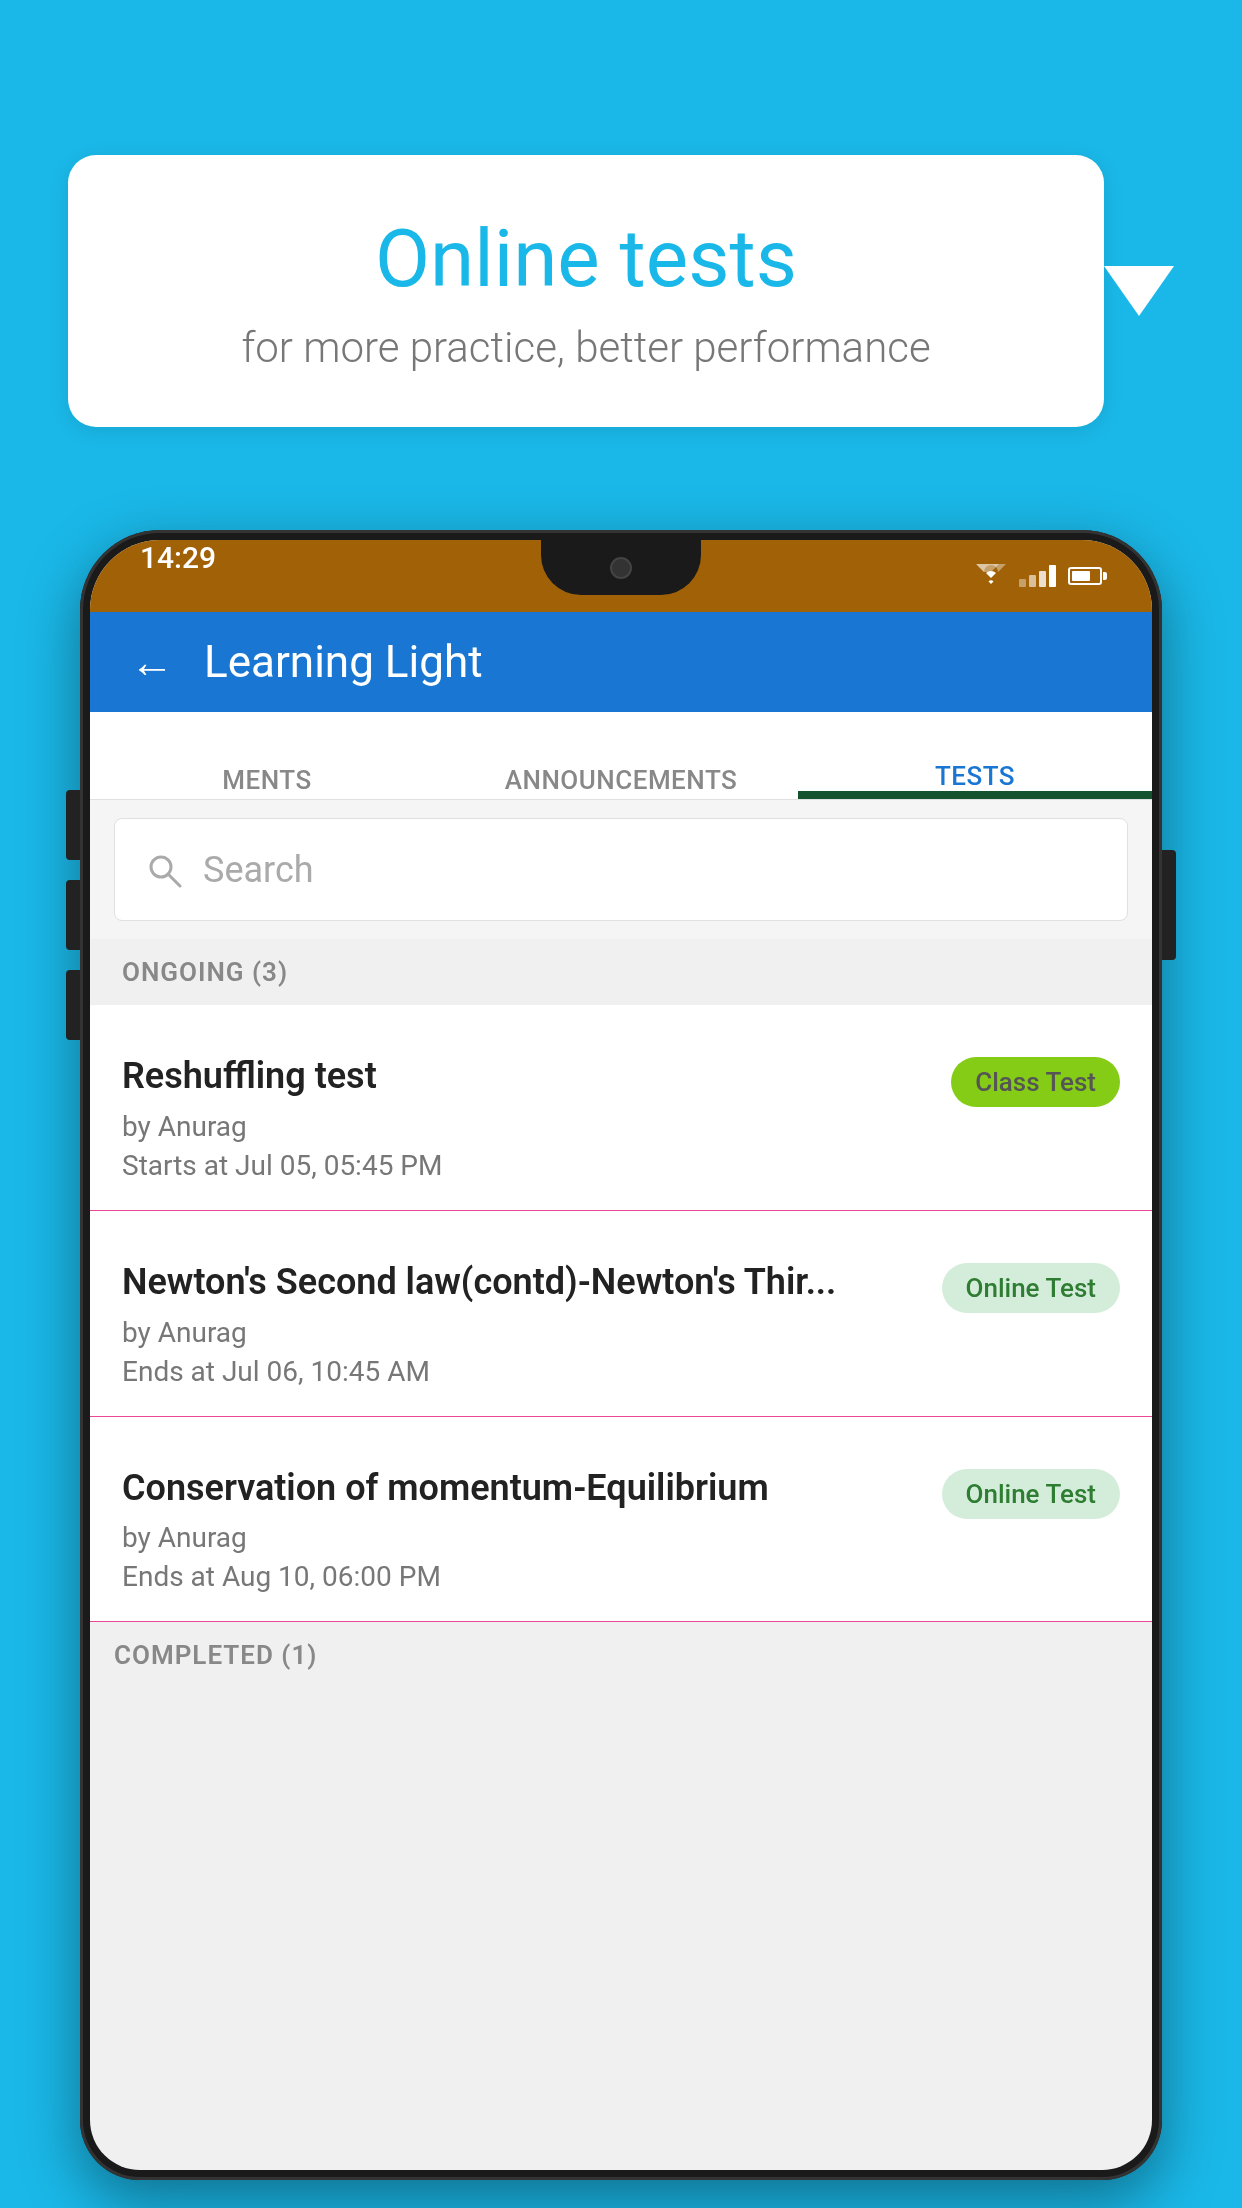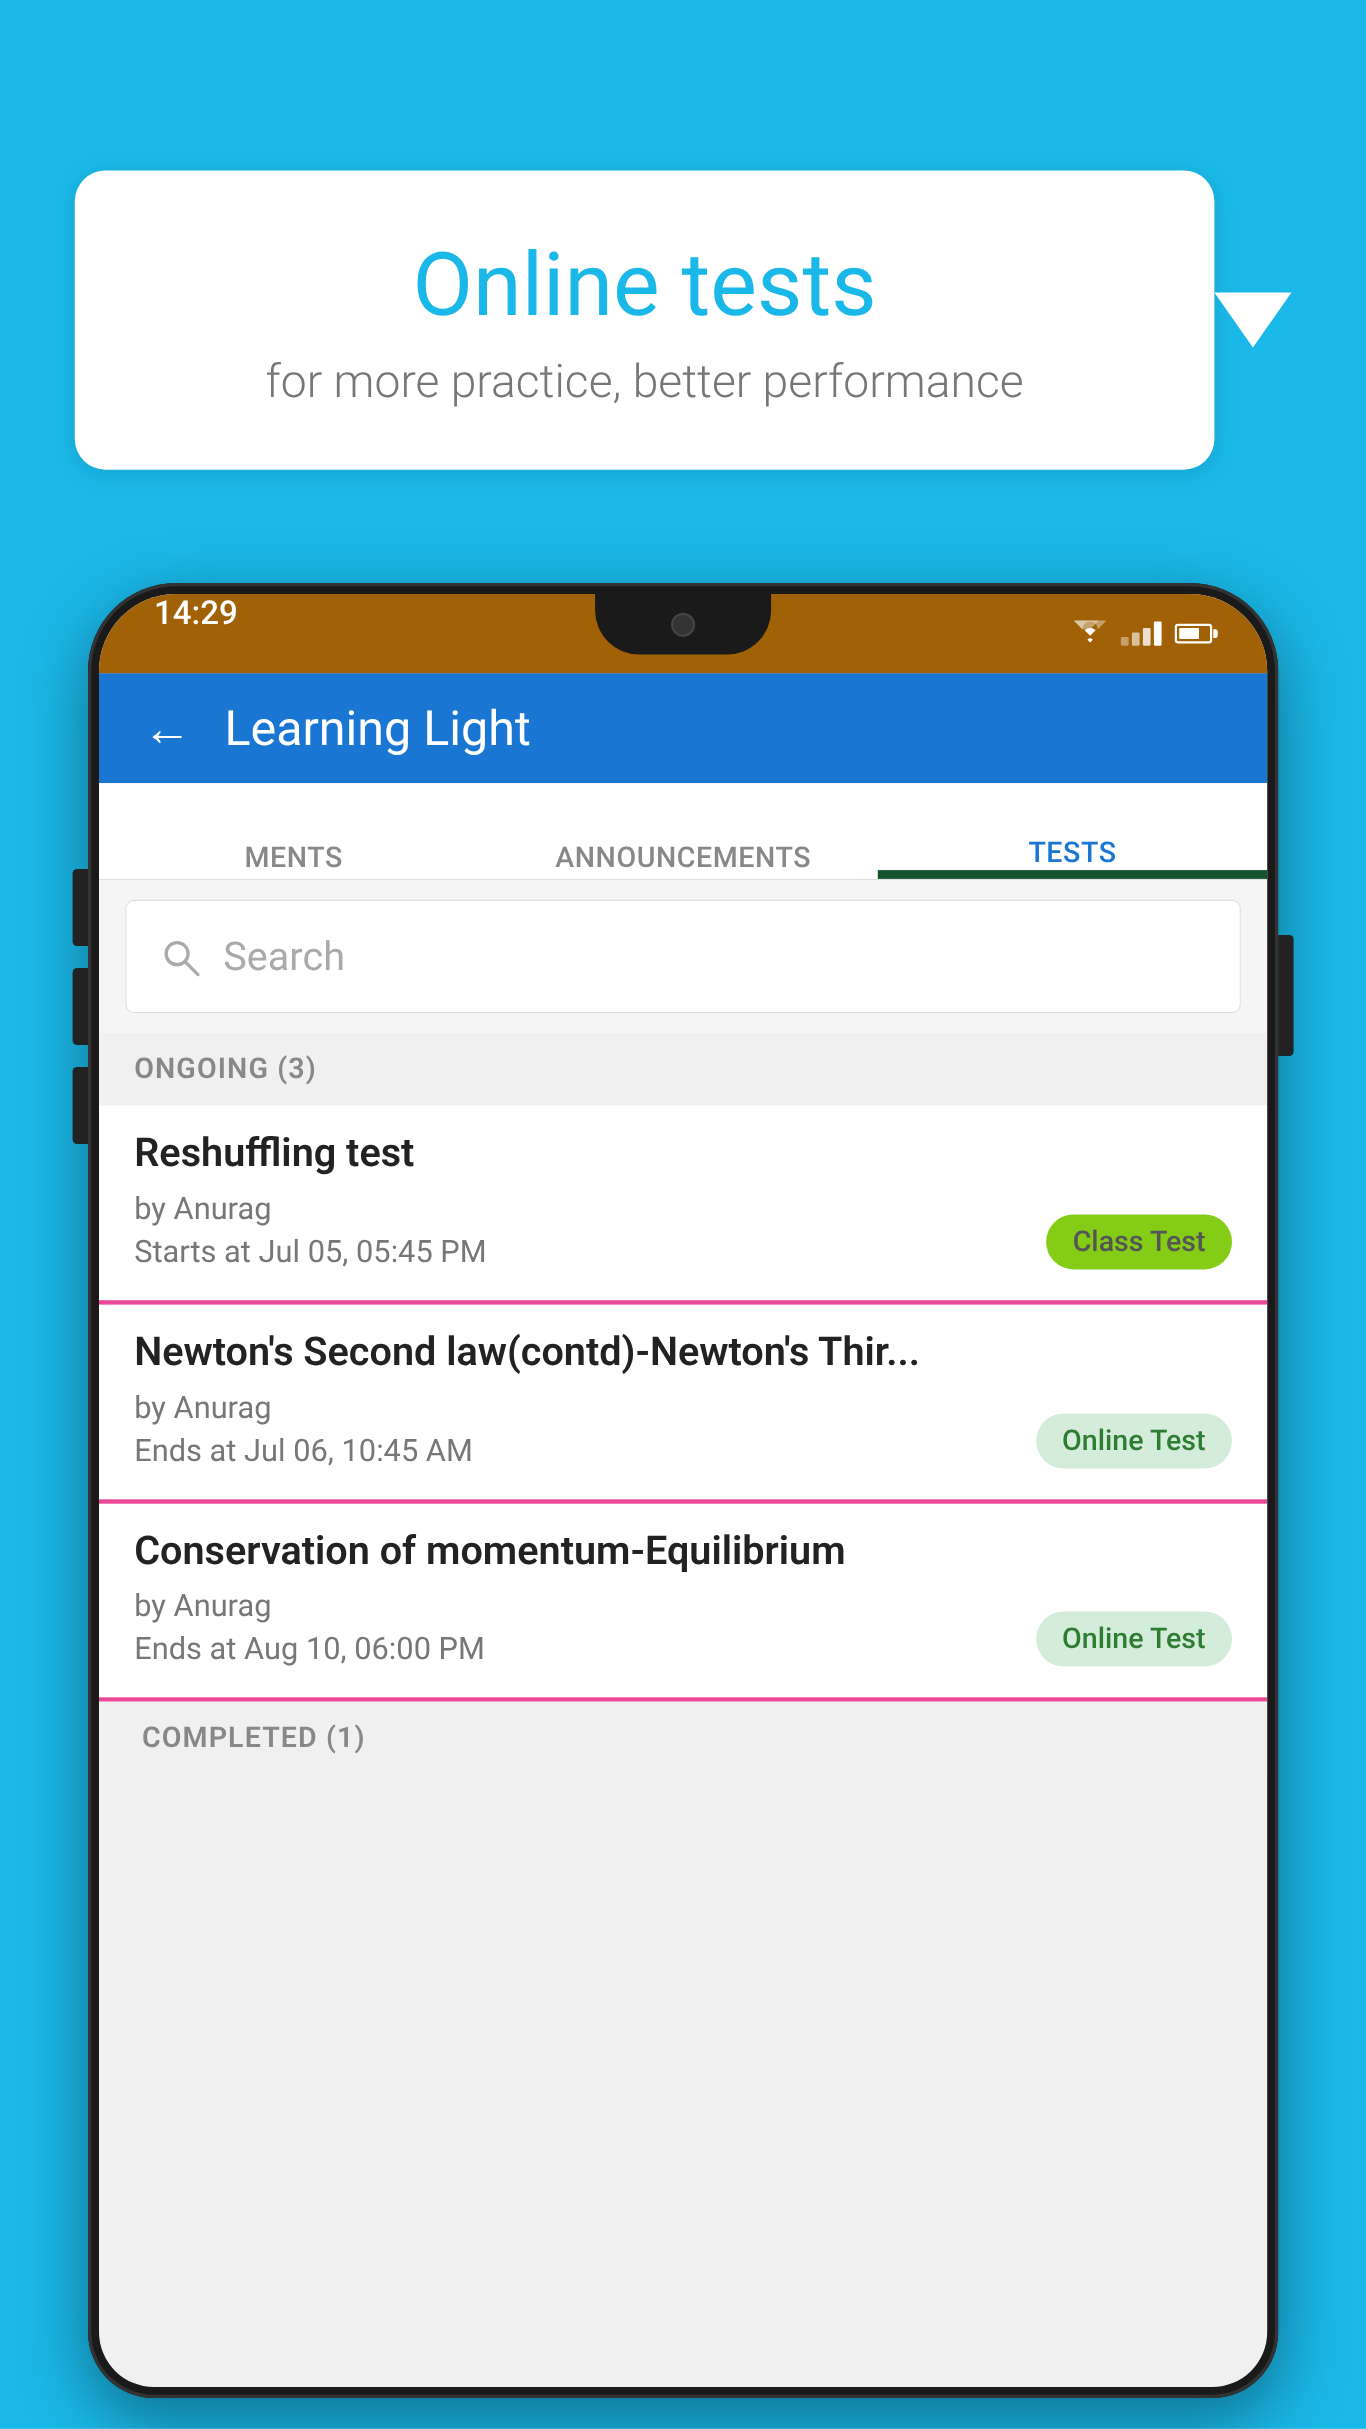--- a/index.html
+++ b/index.html
@@ -237,24 +237,24 @@
       letter-spacing: 1px;
       text-transform: uppercase;
     }
 
     
     .test-list {
       background: white;
     }
 
     .test-item {
-      padding: 20px 32px 28px;
-      border-bottom: 4px solid #ec4899;
-      display: flex;
-      align-items: flex-end;
+      padding: 48px 32px 28px;
+      border-bottom: 1px solid #ec4899;
+      display: flex;
+      align-items: flex-start;
       justify-content: space-between;
       gap: 20px;
     }
 
     .test-info {
       flex: 1;
     }
 
     .test-title {
       font-size: 36px;
@@ -291,21 +291,21 @@
     }
 
     .badge-online {
       background: #d4edda;
       color: #2e7d32;
     }
 
     
     .completed-header {
       background: #f0f0f0;
-      padding: 18px 39px;
+      padding: 18px 24px;
       font-size: 26px;
       color: #888;
       font-weight: 600;
       letter-spacing: 1px;
       text-transform: uppercase;
     }
 
     .signal-icon {
       display: flex;
       align-items: flex-end;

